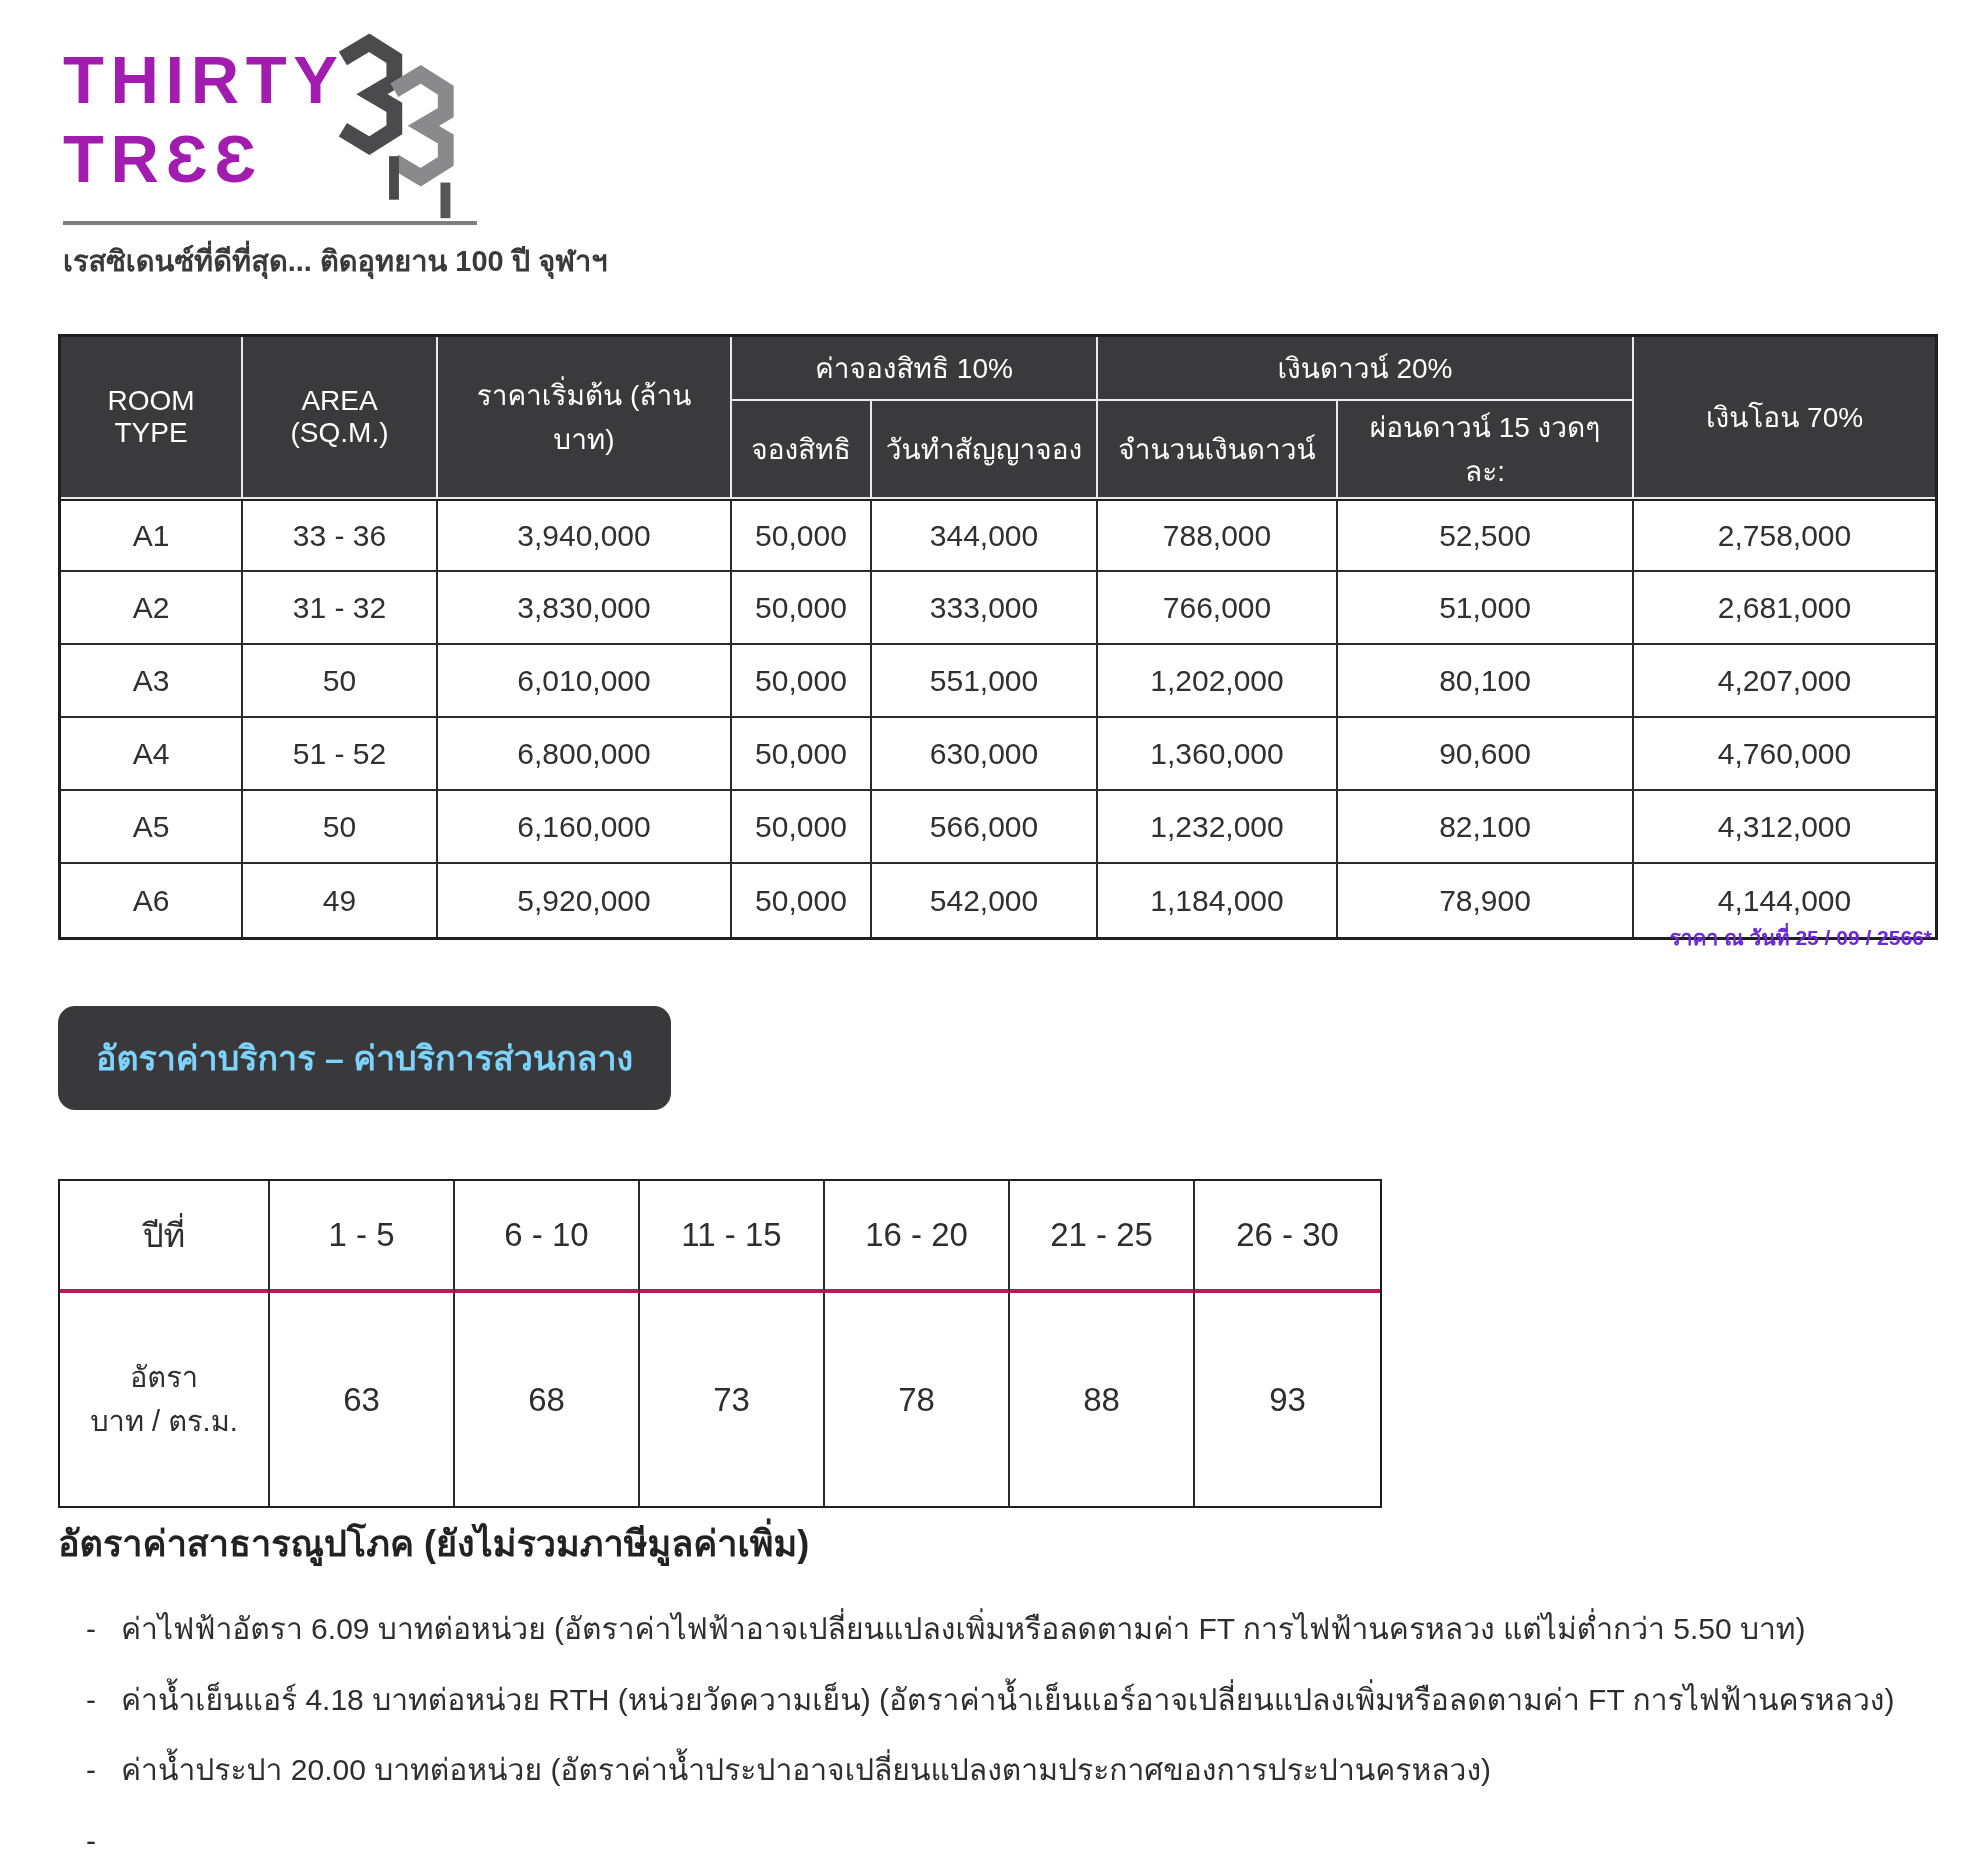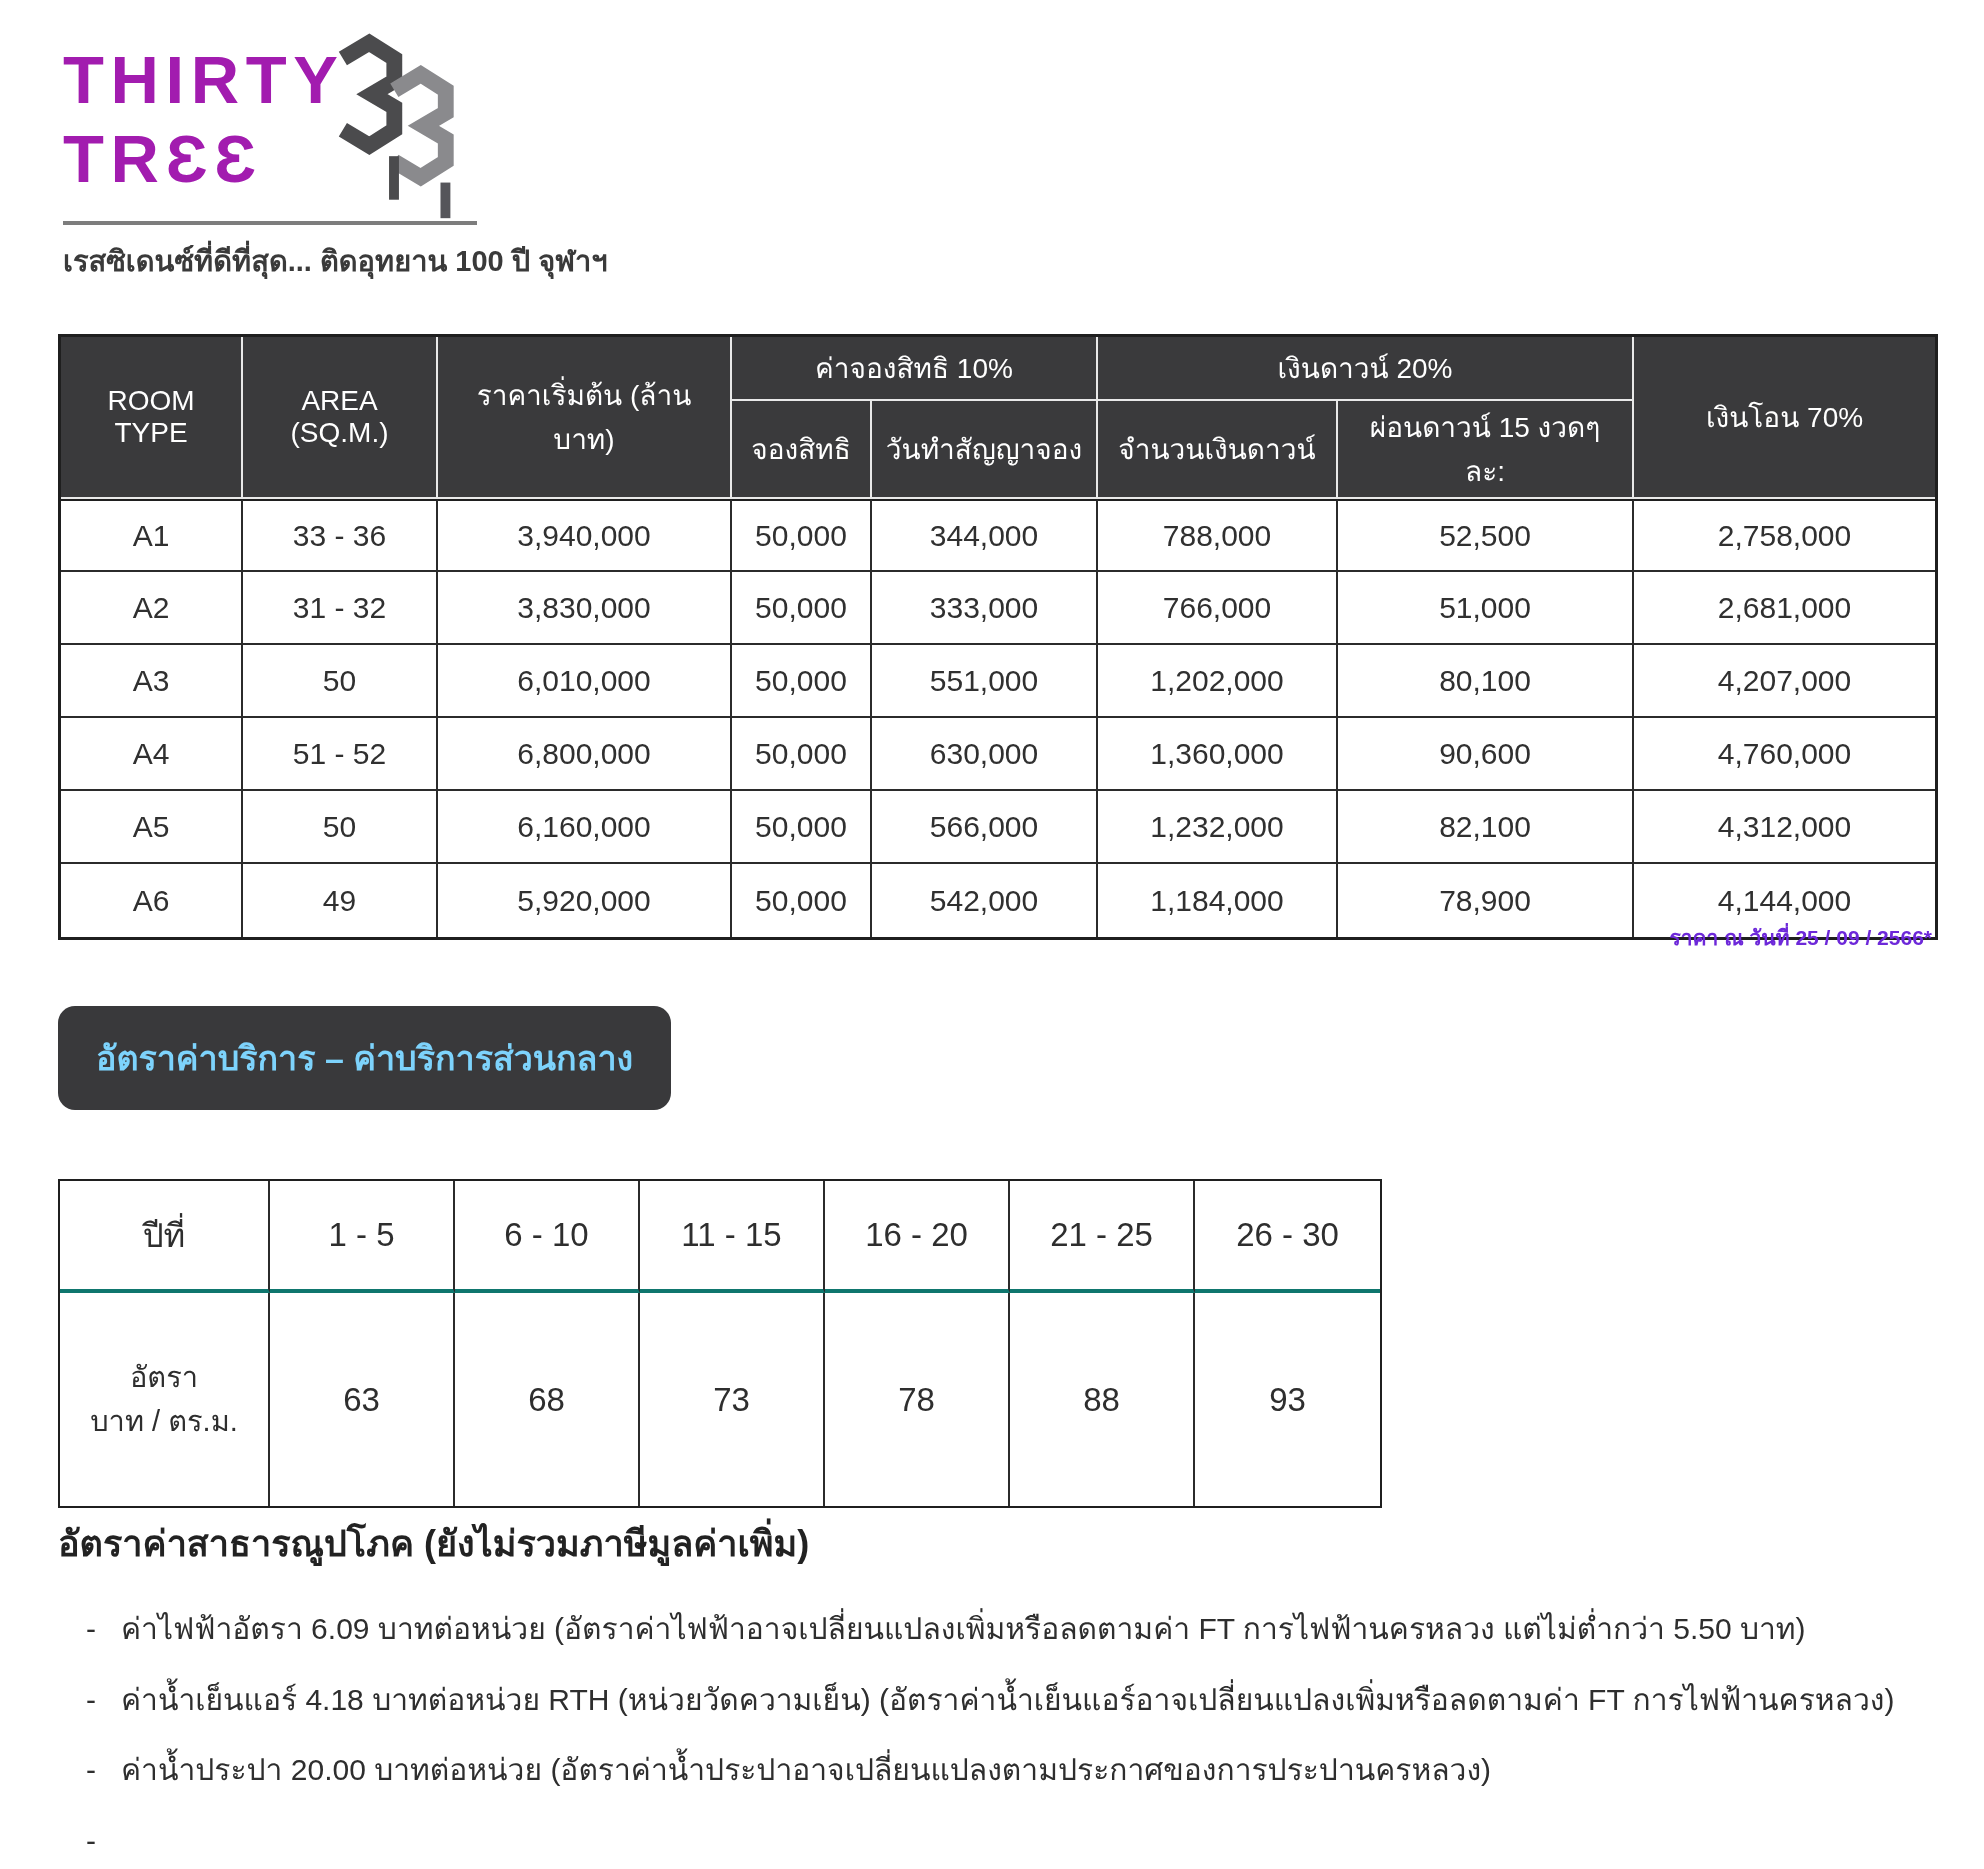--- a/index.html
+++ b/index.html
@@ -61,21 +61,21 @@
     position:absolute; left:58px; top:1179px;
     border-spacing:0; table-layout:fixed; width:1322px;
     border:2.6px solid #1f1f1f;
   }
   .service-table td {
     background:#ffffff; color:#2e2e2e; text-align:center; vertical-align:middle;
     border-right:2px solid #2b2b2b; font-size:33px;
   }
   .service-table td:last-child { border-right:none; }
   .service-table tr.years-row { height:112px; }
-  .service-table tr.years-row td { border-bottom:4px solid #0f766e; }
+  .service-table tr.years-row td { border-bottom:4px solid #be185d; }
   .service-table tr.rate-row { height:213px; }
   .service-table .row-label { font-size:33px; }
   .service-table .rate-label { font-size:29px; line-height:1.5; }
 
   
   .utilities { position:absolute; left:58px; top:1515px; width:1892px; }
   .utilities-heading { font-size:36px; font-weight:700; color:#222222; }
   .utilities-list { list-style:none; margin-top:38px; }
   .utilities-list li {
     display:flex; align-items:flex-start; gap:25px;

